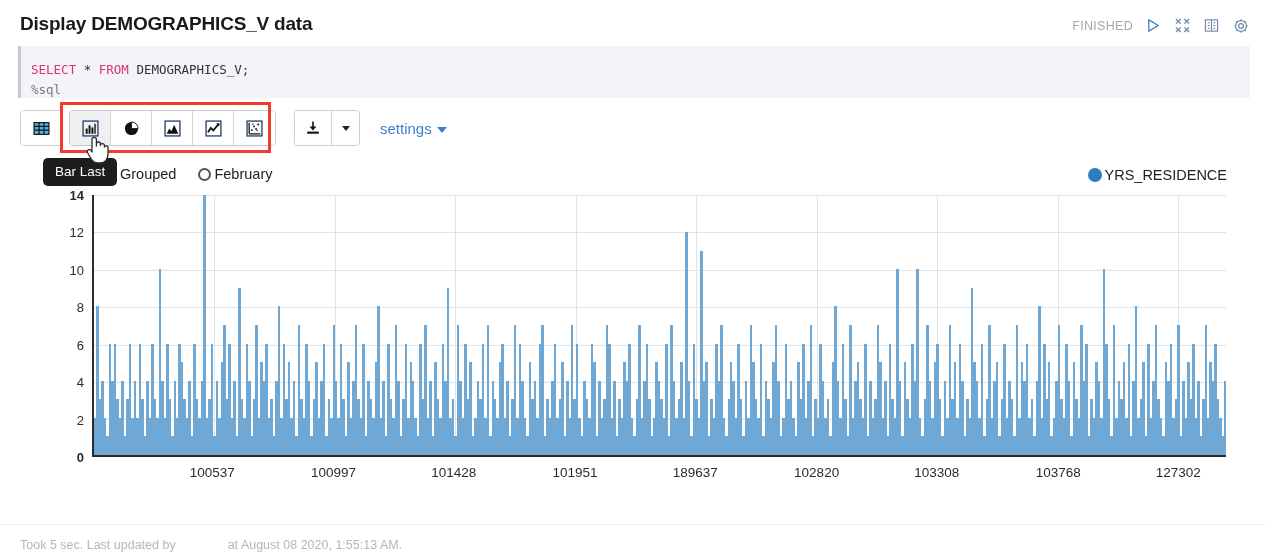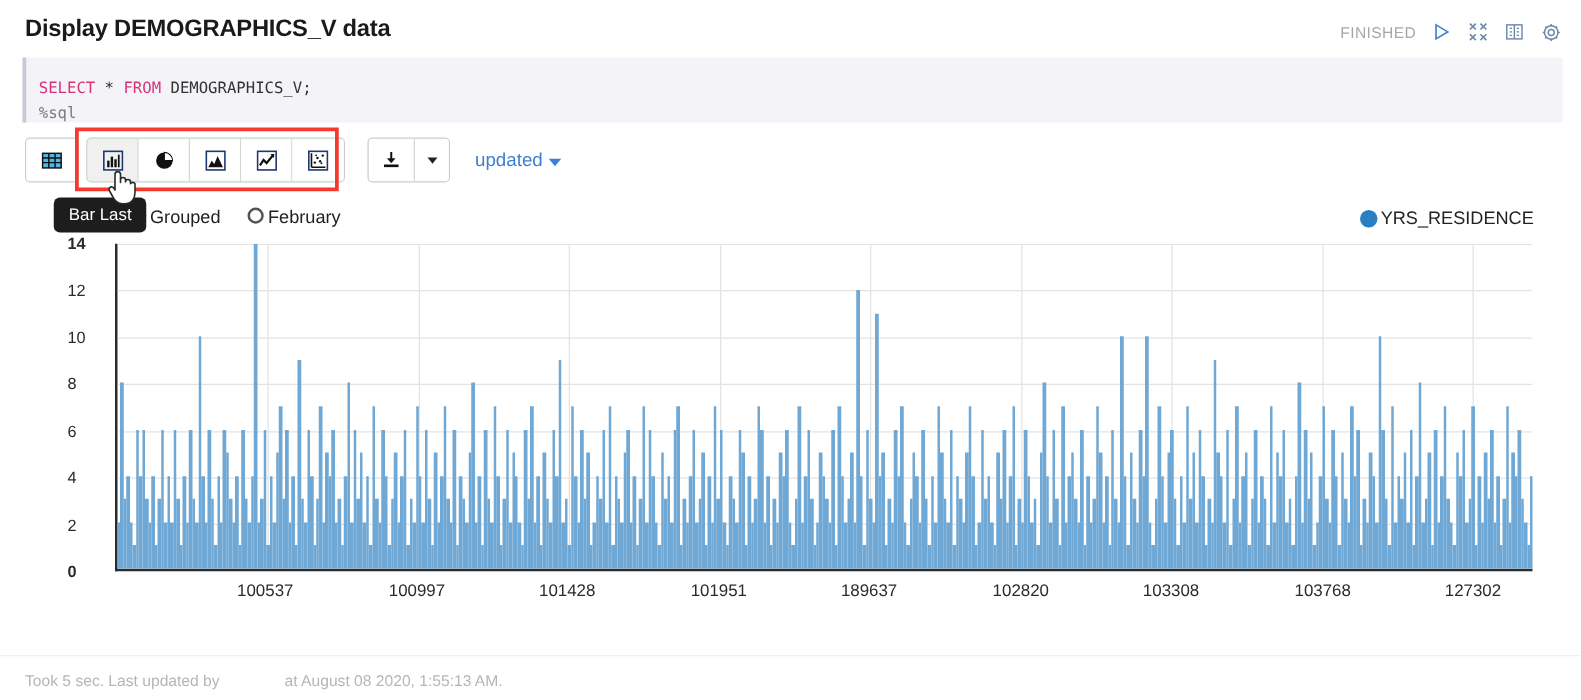--- a/index.html
+++ b/index.html
@@ -214,20 +214,21 @@
     position: absolute;
     left: 104px;
     top: 166px;
     display: flex;
     align-items: center;
     gap: 22px;
     z-index: 20;
   }
   .radio-opt {
     display: flex;
+    align-items: center;
     gap: 3px;
     font-size: 14.5px;
     color: #222;
     cursor: pointer;
   }
   .radio-dot {
     width: 13px; height: 13px;
     border-radius: 50%;
     border: 2px solid #555;
     box-sizing: border-box;
@@ -300,21 +301,21 @@
   }
   .bar {
     background: #6fa8d4;
     flex: 1 1 auto;
     min-width: 0;
   }
   .ytick {
     position: absolute;
     right: 1181px;
     width: 30px;
-    text-align: left;
+    text-align: right;
     font-size: 13px;
     color: #2b2b2b;
     transform: translateY(-50%);
   }
   .ytick.bold { font-weight: bold; }
   .xtick {
     position: absolute;
     top: 277px;
     font-size: 13.5px;
     color: #2b2b2b;
@@ -452,21 +453,21 @@
         <polygon points="4.6,6.5 11.4,6.5 8,10.6" fill="#111"></polygon>
         <rect x="2.2" y="11.6" width="11.6" height="2.1" fill="#111"></rect>
       </svg>
     </div>
     <div class="dl-caret">
       <span class="caret-dn"></span>
     </div>
   </div>
 
   <div class="settings-link">
-    <span>updated</span>
+    <span>settings</span>
     <span class="caret-blue"></span>
   </div>
 </div>
 
 <div class="redbox"></div>
 
 <div class="mode-row">
   <label class="radio-opt">
     <span class="radio-dot checked"></span>
     <span>Grouped</span>

